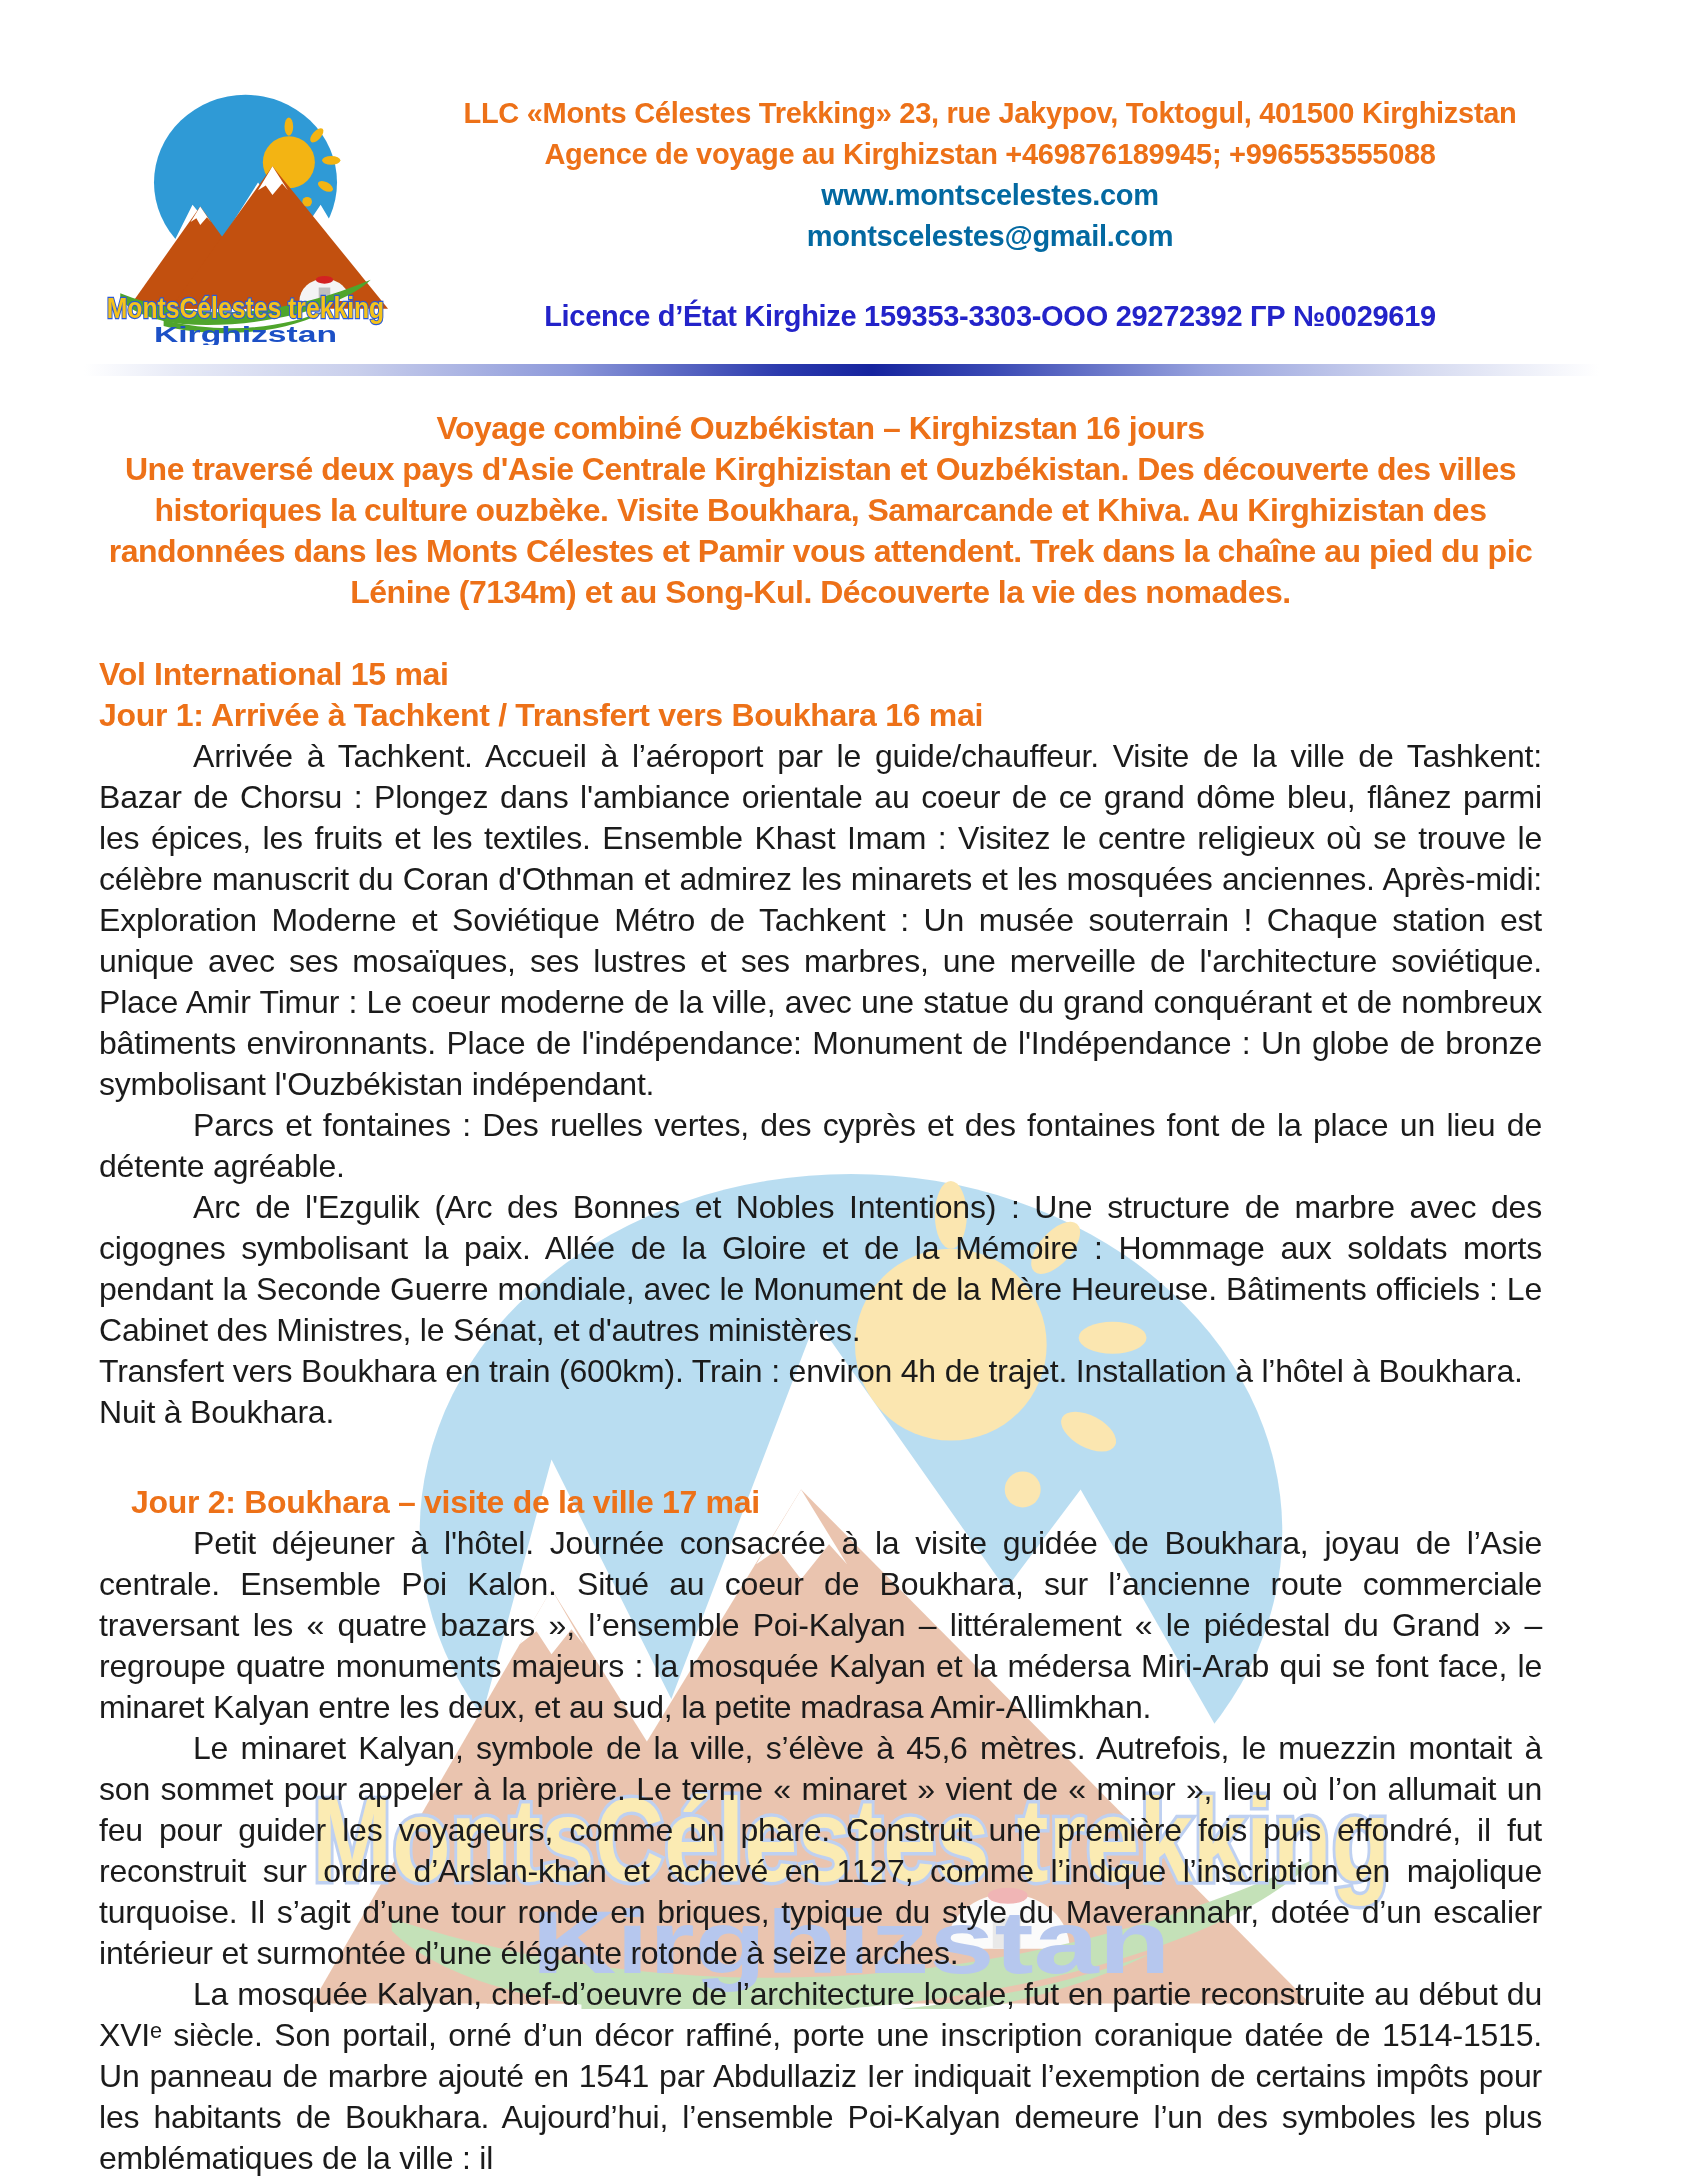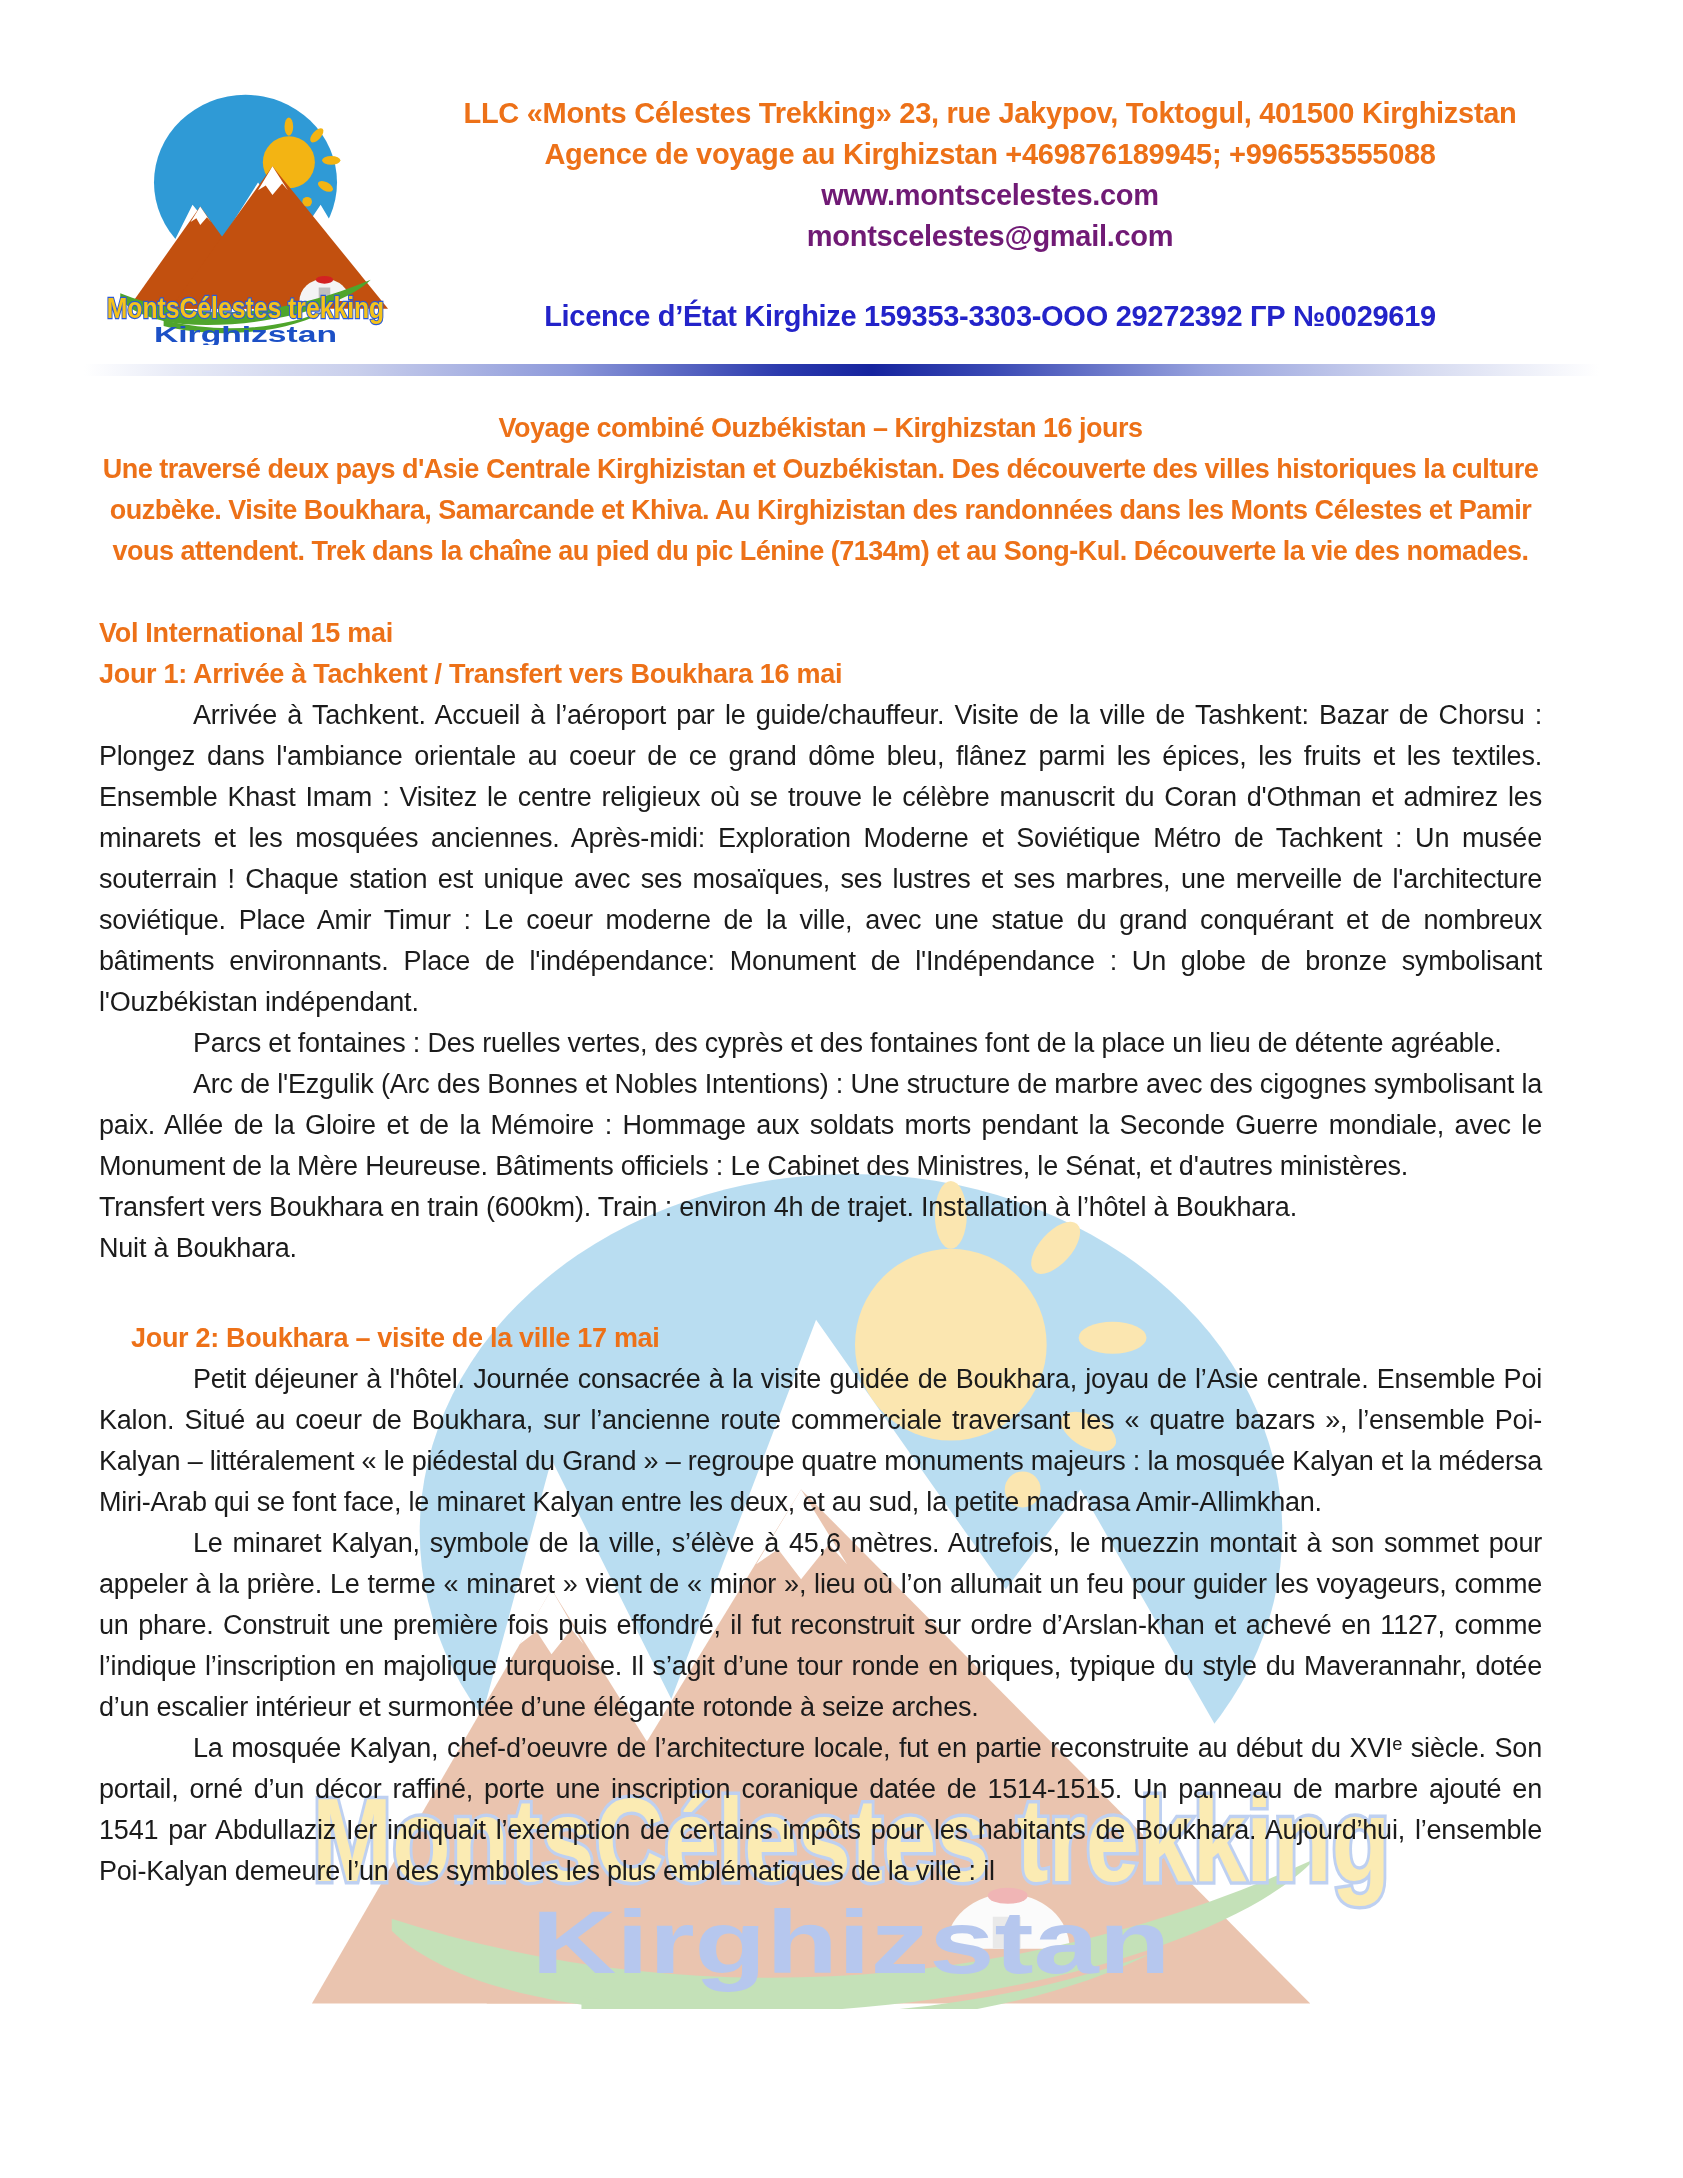--- a/index.html
+++ b/index.html
@@ -12,39 +12,39 @@
     position:absolute; left:101px; top:91px; width:289px;
   }
   .logo svg { display:block; width:100%; height:auto; }
   .header-text {
     position:absolute; left:386px; top:93px; width:1208px;
     text-align:center; font-weight:bold; font-size:29px; line-height:41px;
     letter-spacing:-0.3px;
   }
   .header-text p { margin:0; }
   .orange { color:#ED7118; }
-  .navy   { color:#701a75; }
+  .navy   { color:#0369a1; }
   .license { color:#2323C9; margin-top:39px !important; }
   .divider {
     position:absolute; left:84px; top:364px; width:1515px; height:12px;
     background:linear-gradient(to right,
       #ffffff 0%, #e8ebf7 6%, #c9cfec 18%, #8d99da 32%,
       #2b3aad 46%, #16249e 52%, #3a49b4 60%,
       #98a3de 74%, #d4d9f0 88%, #ffffff 100%);
   }
   
   .watermark {
     position:absolute; left:252px; top:1160px; width:1198px; z-index:0;
     opacity:0.33; pointer-events:none;
   }
   .watermark svg { display:block; width:100%; height:auto; }
   
   .main {
     position:absolute; left:99px; top:408px; width:1443px; z-index:1;
-    font-size:27px; line-height:41px; color:#1b1b1b; letter-spacing:-0.2px;
+    font-size:32px; line-height:41px; color:#1b1b1b; letter-spacing:-0.2px;
   }
   .main p { margin:0; }
   .trip-title, .trip-summary {
     text-align:center; font-weight:bold; color:#ED7118; letter-spacing:-0.5px;
   }
   .spacer { height:41px; }
   .h { font-weight:bold; color:#ED7118; letter-spacing:-0.3px; }
   .h.gap { margin-top:49px !important;margin-left:32px; }
   .body-p { text-align:justify; }
   .body-p.indent { text-indent:94px; }

